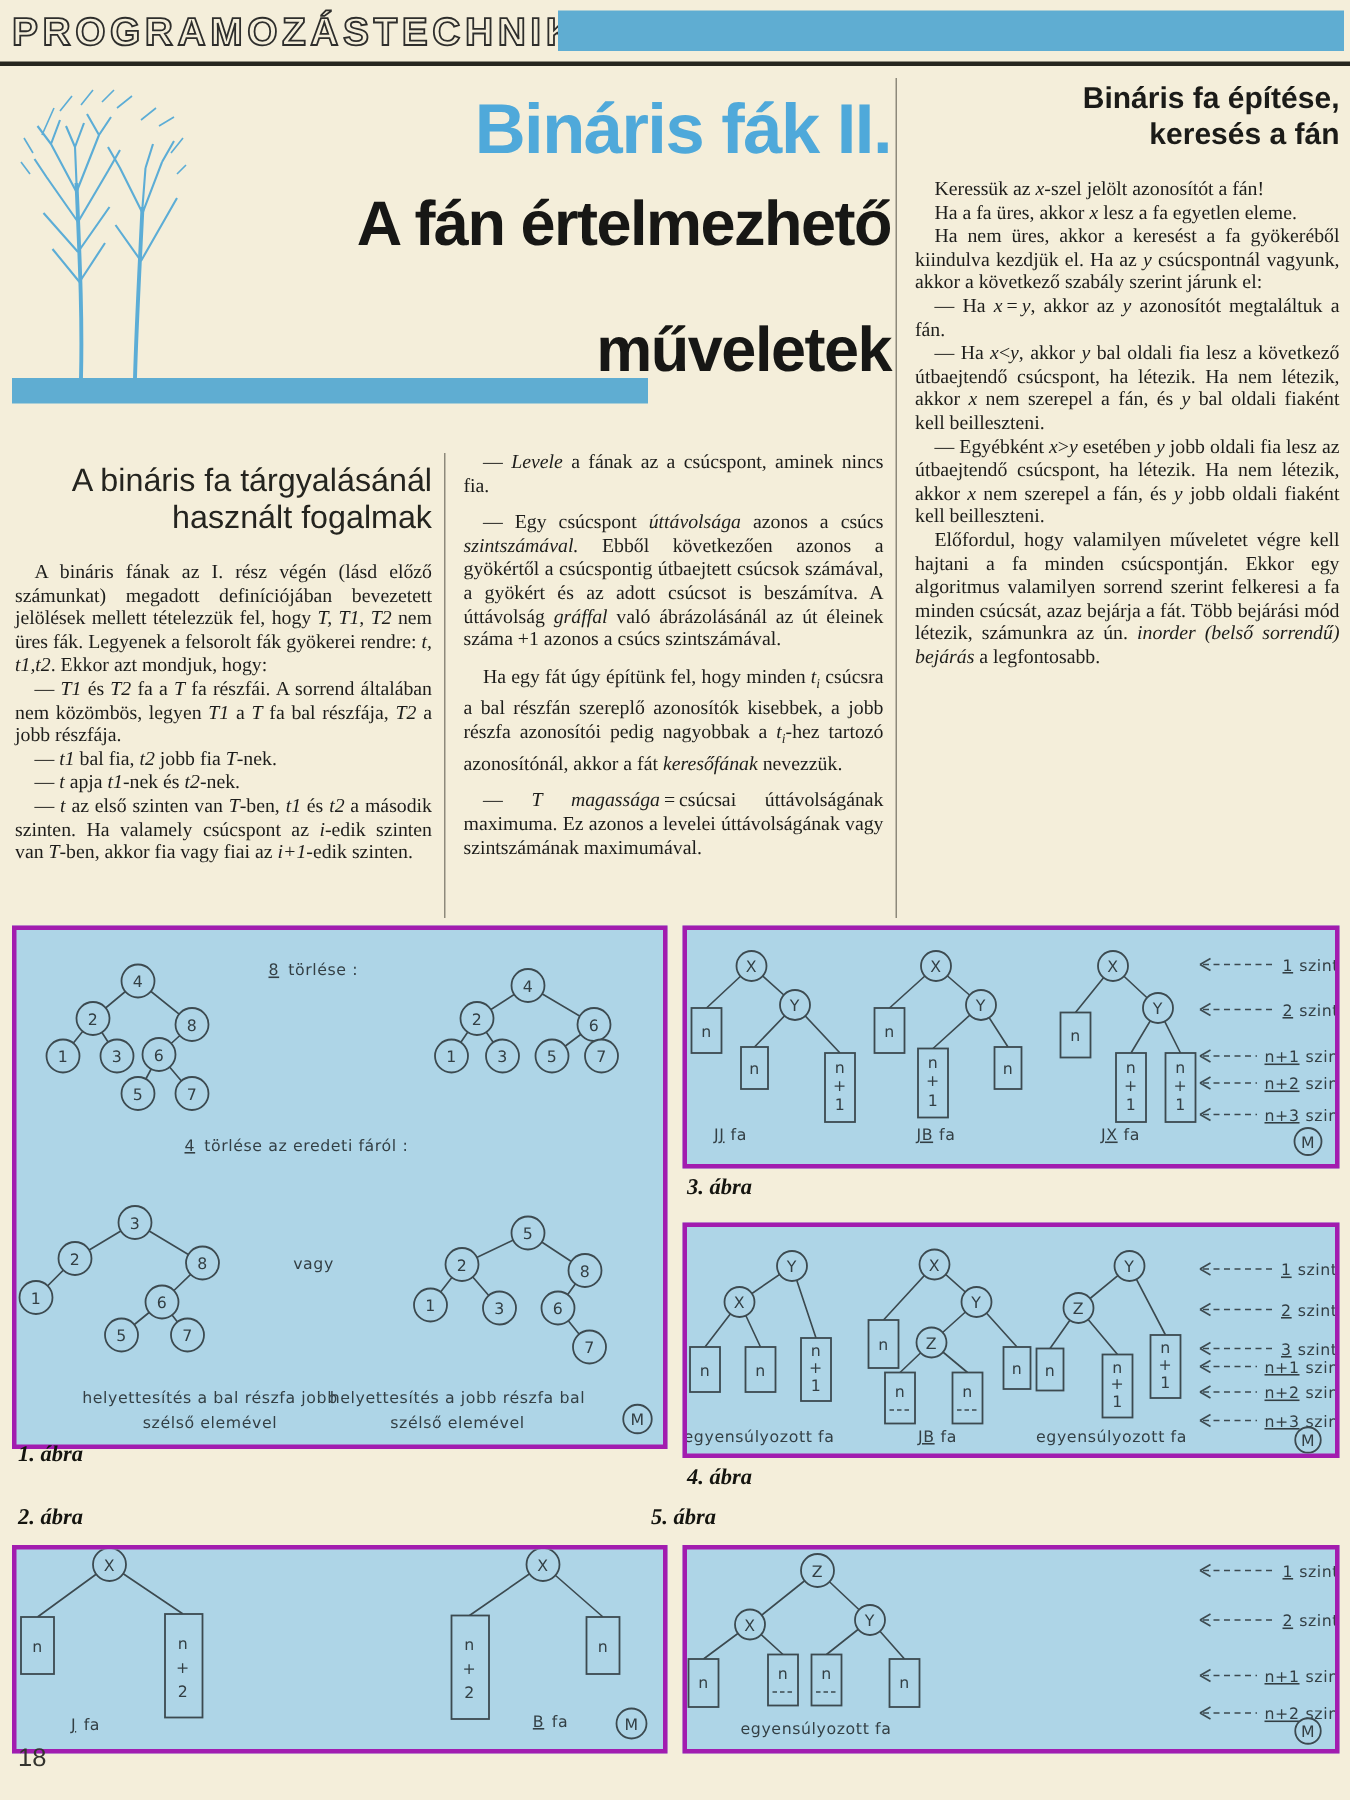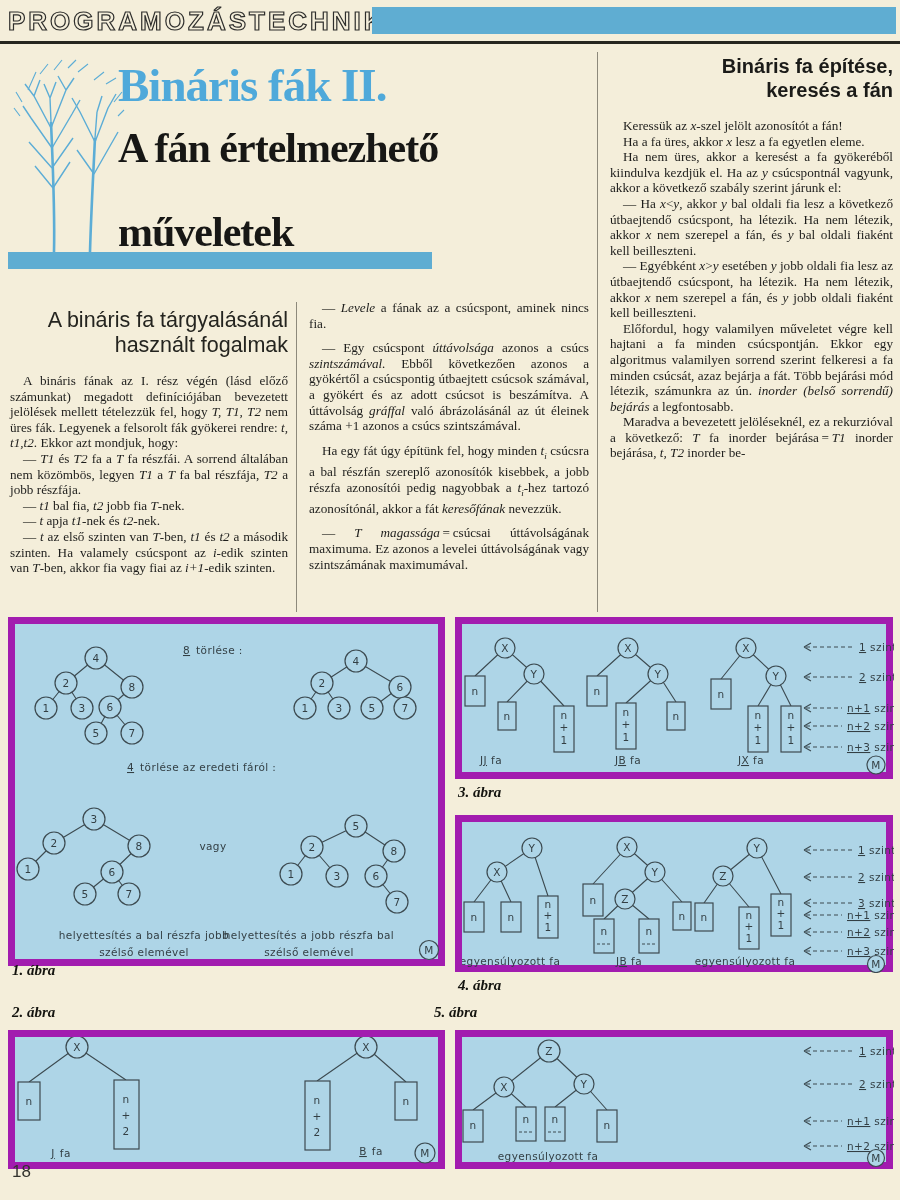--- a/index.html
+++ b/index.html
@@ -5,22 +5,22 @@
   html,body{margin:0;padding:0;background:#d8d2c0;}
   #page{position:relative;width:900px;height:1200px;background:#f4eeda;overflow:hidden;
         font-family:"Liberation Serif",serif;color:#1d1d1b;}
   
   #masthead{position:absolute;left:8px;top:6px;font-family:"Liberation Sans",sans-serif;
     font-size:26px;font-weight:800;letter-spacing:3px;color:rgba(244,238,218,0);
     -webkit-text-stroke:1.2px #2e2e2c;white-space:nowrap;}
   #hdr-bar{position:absolute;left:372px;top:7px;width:524px;height:27px;background:#5fadd2;}
   #hdr-rule{position:absolute;left:0;top:41px;width:900px;height:3px;background:#26261f;}
   
-  #title-block{position:absolute;left:118px;top:58px;width:486px;text-align:left;
-    font-family:Liberation Serif, serif;}
+  #title-block{position:absolute;left:108px;top:58px;width:486px;text-align:right;
+    font-family:Liberation Sans, sans-serif;}
   #title-main{font-size:47px;font-weight:700;color:#4fa9da;letter-spacing:-1px;}
   #title-sub1{font-size:42px;font-weight:700;color:#171715;margin-top:12px;letter-spacing:-1px;}
   #title-sub2{font-size:42px;font-weight:700;color:#171715;margin-top:36px;letter-spacing:-1px;}
   #title-bar{position:absolute;left:8px;top:252px;width:424px;height:17px;background:#5fadd2;}
   
   .vrule{position:absolute;width:1px;background:#8d897b;}
   #vr1{left:296px;top:302px;height:310px;}
   #vr2{left:597px;top:52px;height:560px;}
   .col{position:absolute;font-size:13.2px;line-height:15.6px;text-align:justify;}
   #col1{left:10px;top:308px;width:278px;}
@@ -31,21 +31,21 @@
   .h-bold{font-family:"Liberation Sans",sans-serif;font-size:20px;line-height:24px;
     font-weight:700;color:#1b1b18;text-align:right;}
   #col1 .h-light{margin-bottom:15px;text-align:right;}
   #col3 .h-bold{margin-bottom:16px;}
   #col3 .h-light{margin-top:24px;margin-bottom:16px;font-size:21px;}
   .p{text-indent:13px;}
   #col2 .p{margin-bottom:9px;}
   .p i{font-style:italic;}
   .p sub{font-size:9px;font-style:italic;}
   
-  .figbox{position:absolute;background:#aed5e7;border:7px solid #a21caf;box-sizing:border-box;}
+  .figbox{position:absolute;background:#aed5e7;border:3px solid #a21caf;box-sizing:border-box;}
   #figbox1{left:8px;top:617px;width:437px;height:349px;}
   #figbox3{left:455px;top:617px;width:438px;height:162px;}
   #figbox4{left:455px;top:815px;width:438px;height:157px;}
   #figbox2{left:8px;top:1030px;width:437px;height:139px;}
   #figbox5{left:455px;top:1030px;width:438px;height:139px;}
   .figcap{position:absolute;font-family:"Liberation Serif",serif;font-style:italic;
     font-weight:700;font-size:15px;color:#14140f;}
   #figcap1{left:12px;top:962px;} #figcap3{left:458px;top:784px;}
   #figcap4{left:458px;top:977px;} #figcap2{left:12px;top:1004px;}
   #figcap5{left:434px;top:1004px;}
@@ -118,24 +118,24 @@
   </div>
 
   <div class="col" id="col3">
     <div class="h-bold">
       <div>Bináris fa építése,</div>
       <div>keresés a fán</div>
     </div>
     <div class="p">Keressük az <i>x</i>-szel jelölt azonosítót a fán!</div>
     <div class="p">Ha a fa üres, akkor <i>x</i> lesz a fa egyetlen eleme.</div>
     <div class="p">Ha nem üres, akkor a keresést a fa gyökeréből kiindulva kezdjük el. Ha az <i>y</i> csúcspontnál vagyunk, akkor a következő szabály szerint járunk el:</div>
+    <div class="p">— Ha <i>x</i> = <i>y</i>, akkor az <i>y</i> azonosítót megtaláltuk a fán.</div>
     <div class="p">— Ha <i>x</i>&lt;<i>y</i>, akkor <i>y</i> bal oldali fia lesz a következő útbaejtendő csúcspont, ha létezik. Ha nem létezik, akkor <i>x</i> nem szerepel a fán, és <i>y</i> bal oldali fiaként kell beilleszteni.</div>
     <div class="p">— Egyébként <i>x</i>&gt;<i>y</i> esetében <i>y</i> jobb oldali fia lesz az útbaejtendő csúcspont, ha létezik. Ha nem létezik, akkor <i>x</i> nem szerepel a fán, és <i>y</i> jobb oldali fiaként kell beilleszteni.</div>
     <div class="p">Előfordul, hogy valamilyen műveletet végre kell hajtani a fa minden csúcspontján. Ekkor egy algoritmus valamilyen sorrend szerint felkeresi a fa minden csúcsát, azaz bejárja a fát. Több bejárási mód létezik, számunkra az ún. <i>inorder (belső sorrendű) bejárás</i> a legfontosabb.</div>
-    <div class="p">Maradva a bevezetett jelöléseknél, ez a rekurzióval a következő: <i>T</i> fa inorder bejárása = <i>T1</i> inorder bejárása, <i>t, T2</i> inorder be-</div>
   </div>
 
   <div class="figbox" id="figbox1">
   <svg width="431" height="343" viewBox="0 0 431 343">
     <text x="168" y="30"><tspan class="u">8</tspan><tspan dx="6">törlése :</tspan></text>
     <path class="e" d="M81,34L51,59M81,34L117,63M51,59L31,84M51,59L67,84M117,63L95,83M95,83L81,109M95,83L117,109"></path>
     <g>
           <circle class="nc" cx="81" cy="34" r="11"></circle>
           <text class="nt" x="81" y="38">4</text>
         </g>

